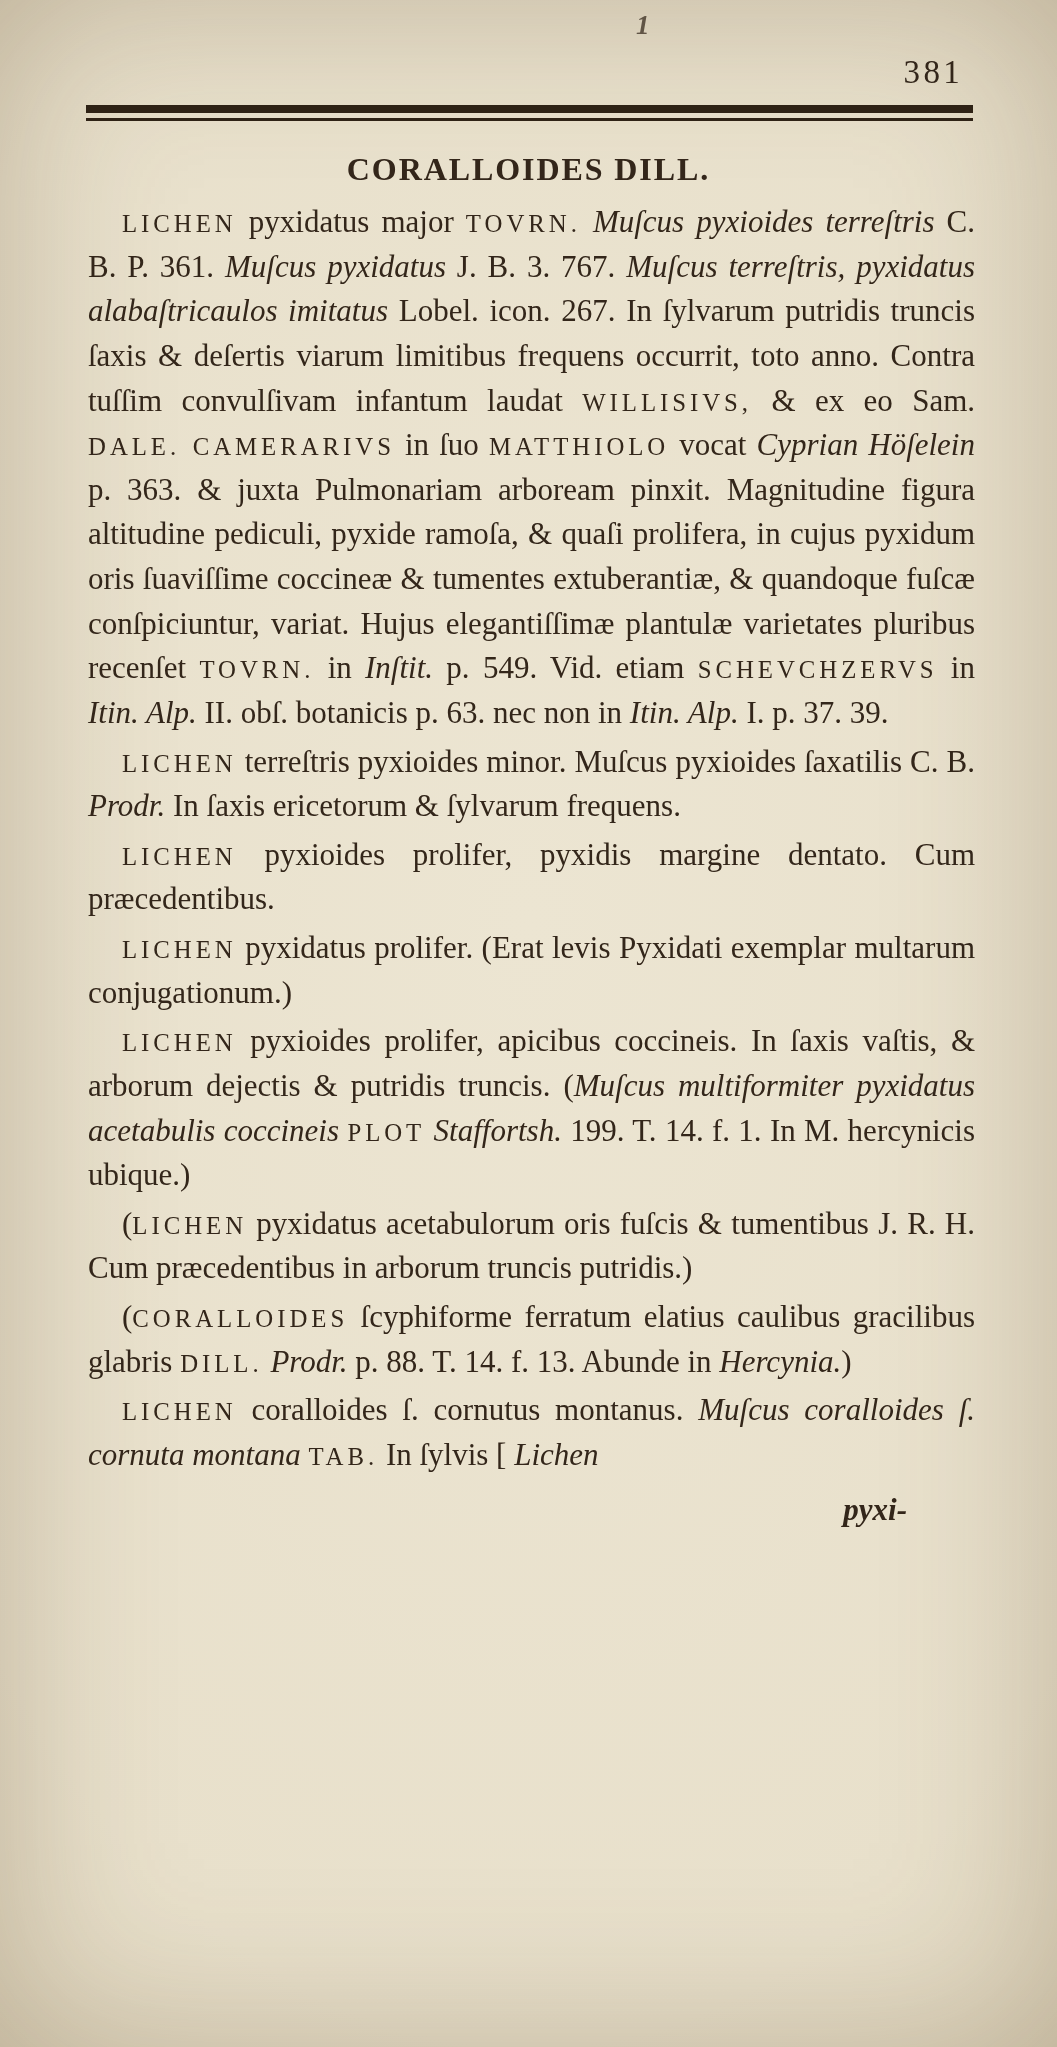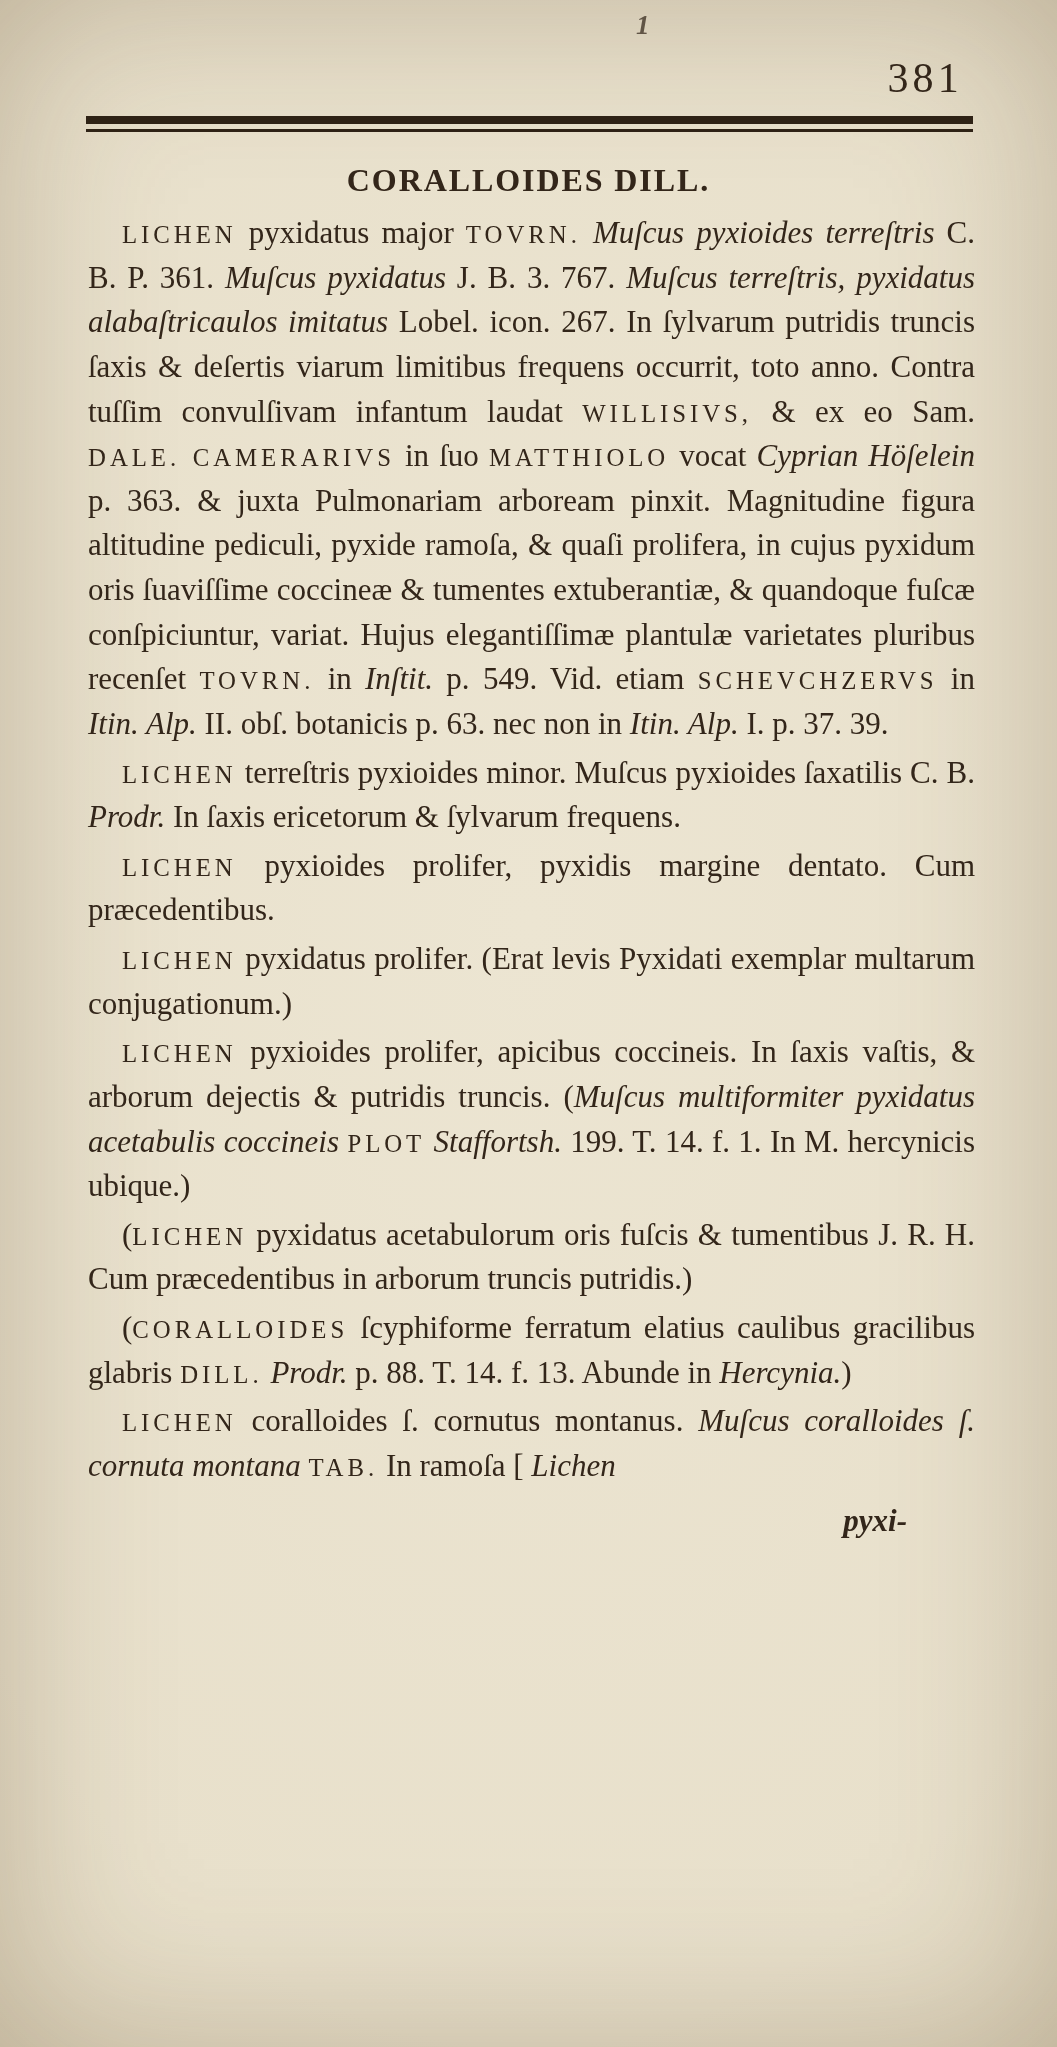--- a/index.html
+++ b/index.html
@@ -20,21 +20,21 @@
     font-style:italic;font-weight:bold;font-size:27px;opacity:.72;
   }
   .header{
     display:flex;align-items:baseline;
     padding:54px 94px 0 212px;
   }
   .header-title{
     font-size:33px;letter-spacing:.52em;white-space:nowrap;
   }
   .page-number{
-    margin-left:auto;font-size:42px;letter-spacing:.10em;text-align:center;
+    margin-left:auto;font-size:33px;letter-spacing:.10em;text-align:center;
   }
   .rule{
     margin:14px 84px 0 86px;height:5px;
     border-top:8px solid #2e2215;
     border-bottom:3px solid #2e2215;
   }
   .section-title{
     margin:30px 0 12px;text-align:center;
     font-size:32px;font-weight:bold;letter-spacing:.06em;
   }
@@ -67,20 +67,20 @@
   <h1 class="section-title">CORALLOIDES DILL.</h1>
 
   <div class="text-block">
       <p class="para"><span class="sc">LICHEN</span><span class="rm"> pyxidatus major </span><span class="sc">TOVRN.</span><span class="rm"> </span><span class="i">Muſcus pyxioides terreſtris</span><span class="rm"> C. B. P. 361. </span><span class="i">Muſcus pyxidatus</span><span class="rm"> J. B. 3. 767. </span><span class="i">Muſcus terreſtris, pyxidatus alabaſtricaulos imitatus</span><span class="rm"> Lobel. icon. 267. In ſylvarum putridis truncis ſaxis &amp; deſertis viarum limitibus frequens occurrit, toto anno. Contra tuſſim convulſivam infantum laudat </span><span class="sc">WILLISIVS,</span><span class="rm"> &amp; ex eo Sam. </span><span class="sc">DALE. CAMERARIVS</span><span class="rm"> in ſuo </span><span class="sc">MATTHIOLO</span><span class="rm"> vocat </span><span class="i">Cyprian Höſelein</span><span class="rm"> p. 363. &amp; juxta Pulmonariam arboream pinxit. Magnitudine figura altitudine pediculi, pyxide ramoſa, &amp; quaſi prolifera, in cujus pyxidum oris ſuaviſſime coccineæ &amp; tumentes extuberantiæ, &amp; quandoque fuſcæ conſpiciuntur, variat. Hujus elegantiſſimæ plantulæ varietates pluribus recenſet </span><span class="sc">TOVRN.</span><span class="rm"> in </span><span class="i">Inſtit.</span><span class="rm"> p. 549. Vid. etiam </span><span class="sc">SCHEVCHZERVS</span><span class="rm"> in </span><span class="i">Itin. Alp.</span><span class="rm"> II. obſ. botanicis p. 63. nec non in </span><span class="i">Itin. Alp.</span><span class="rm"> I. p. 37. 39.</span></p>
       <p class="para"><span class="sc">LICHEN</span><span class="rm"> terreſtris pyxioides minor. Muſcus pyxioides ſaxatilis C. B. </span><span class="i">Prodr.</span><span class="rm"> In ſaxis ericetorum &amp; ſylvarum frequens.</span></p>
       <p class="para"><span class="sc">LICHEN</span><span class="rm"> pyxioides prolifer, pyxidis margine dentato. Cum præcedentibus.</span></p>
       <p class="para"><span class="sc">LICHEN</span><span class="rm"> pyxidatus prolifer. (Erat levis Pyxidati exemplar multarum conjugationum.)</span></p>
       <p class="para"><span class="sc">LICHEN</span><span class="rm"> pyxioides prolifer, apicibus coccineis. In ſaxis vaſtis, &amp; arborum dejectis &amp; putridis truncis. (</span><span class="i">Muſcus multiformiter pyxidatus acetabulis coccineis</span><span class="rm"> </span><span class="sc">PLOT</span><span class="rm"> </span><span class="i">Staffortsh.</span><span class="rm"> 199. T. 14. f. 1. In M. hercynicis ubique.)</span></p>
       <p class="para"><span class="rm">(</span><span class="sc">LICHEN</span><span class="rm"> pyxidatus acetabulorum oris fuſcis &amp; tumentibus J. R. H. Cum præcedentibus in arborum truncis putridis.)</span></p>
       <p class="para"><span class="rm">(</span><span class="sc">CORALLOIDES</span><span class="rm"> ſcyphiforme ferratum elatius caulibus gracilibus glabris </span><span class="sc">DILL.</span><span class="rm"> </span><span class="i">Prodr.</span><span class="rm"> p. 88. T. 14. f. 13. Abunde in </span><span class="i">Hercynia.</span><span class="rm">)</span></p>
-      <p class="para"><span class="sc">LICHEN</span><span class="rm"> coralloides ſ. cornutus montanus. </span><span class="i">Muſcus coralloides ſ. cornuta montana</span><span class="rm"> </span><span class="sc">TAB.</span><span class="rm"> In ramoſa [ </span><span class="i">Lichen</span></p>
+      <p class="para"><span class="sc">LICHEN</span><span class="rm"> coralloides ſ. cornutus montanus. </span><span class="i">Muſcus coralloides ſ. cornuta montana</span><span class="rm"> </span><span class="sc">TAB.</span><span class="rm"> In ſylvis [ </span><span class="i">Lichen</span></p>
     </div>
 
   <div class="catchword-row">
     <span class="i">pyxi-</span>
   </div>
 
 </div>
 
 </body></html>

